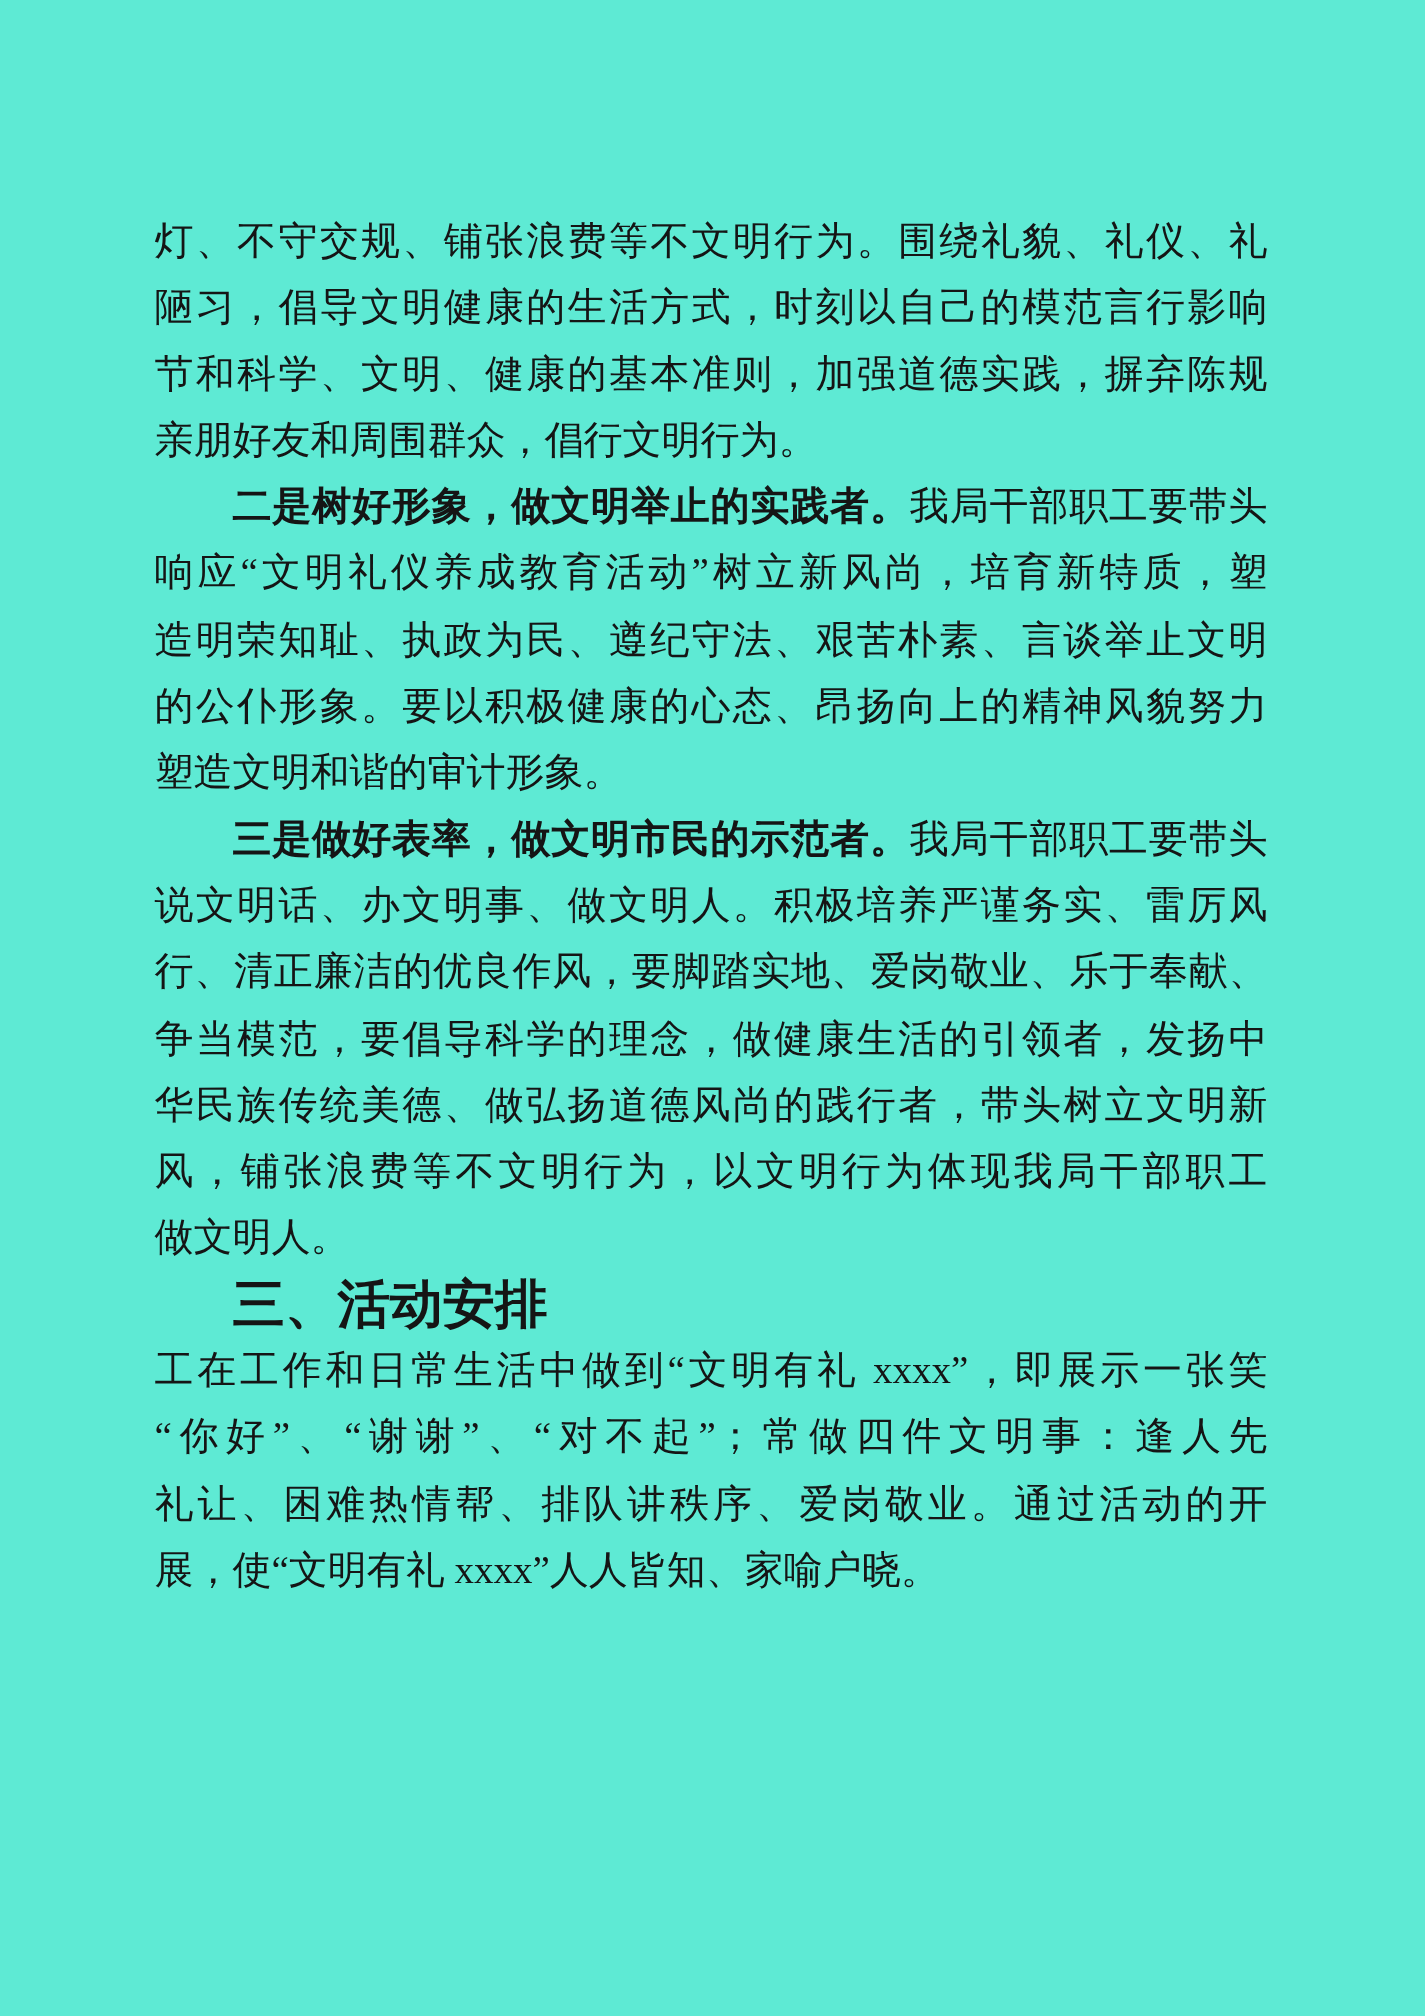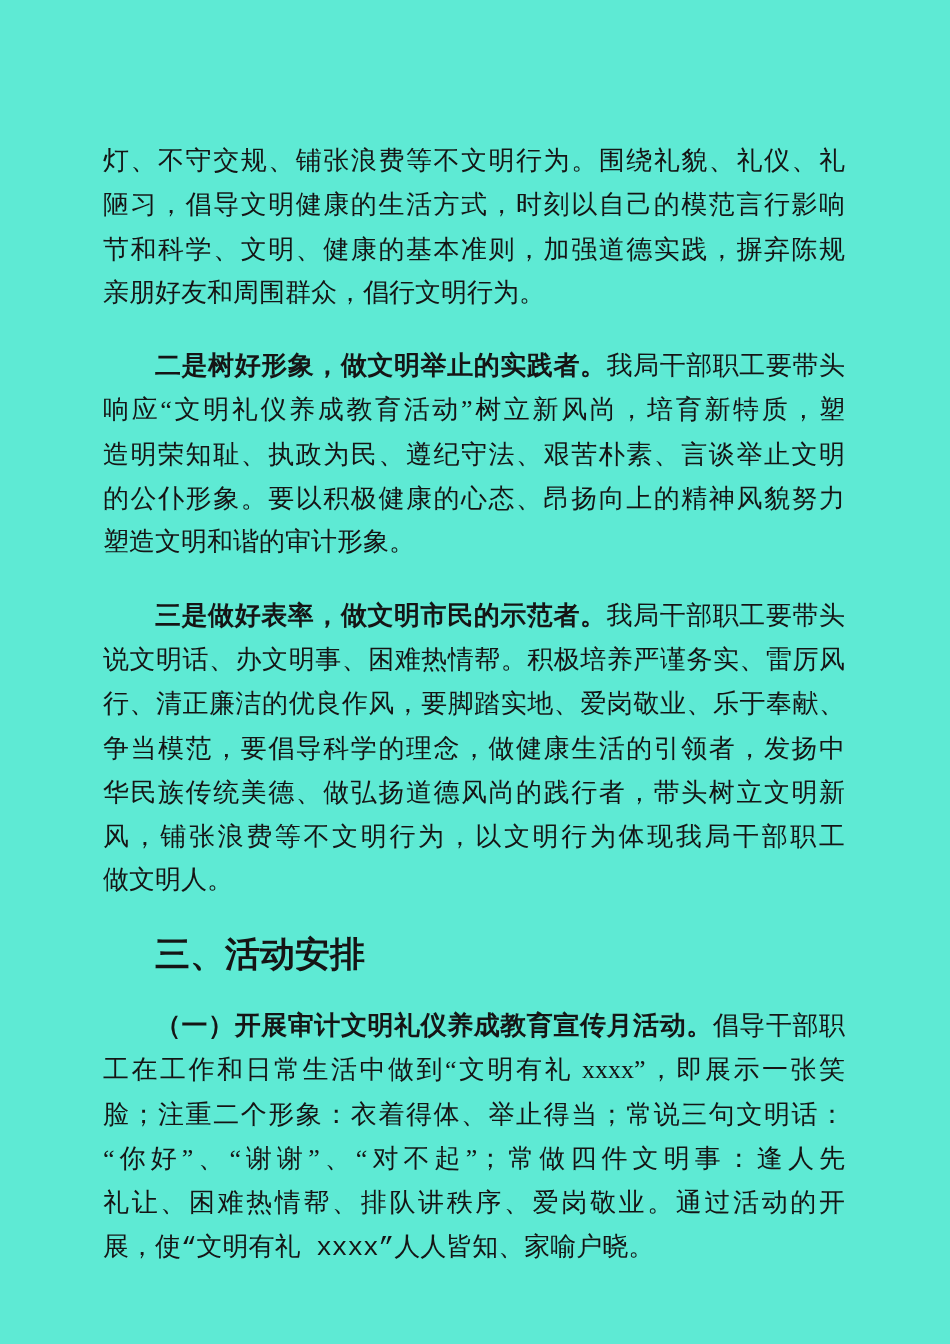--- a/index.html
+++ b/index.html
@@ -25,25 +25,23 @@
   .line {
     height: 44.3px;
     line-height: 44.3px;
     font-size: 26px;
     text-align: justify;
     text-align-last: justify;
     letter-spacing: 0;
   }
   .line.indent {
     text-indent: 52px;
-    margin-top: 28px;
   }
   .line.nofill {
     text-align-last: left;
-    font-family: Liberation Mono, monospace;
   }
   .lead {
     font-weight: 700;
   }
   .line.heading {
     font-family: "Liberation Sans", "DejaVu Sans", sans-serif;
     font-weight: 700;
     font-size: 35px;
   }
 </style>
@@ -60,32 +58,30 @@
       </div>
       <div>
         <div class="line indent"><span class="lead">二是树好形象，做文明举止的实践者。</span><span class="txt">我局干部职工要带头</span></div>
         <div class="line"><span class="txt">响应“文明礼仪养成教育活动”树立新风尚，培育新特质，塑</span></div>
         <div class="line"><span class="txt">造明荣知耻、执政为民、遵纪守法、艰苦朴素、言谈举止文明</span></div>
         <div class="line"><span class="txt">的公仆形象。要以积极健康的心态、昂扬向上的精神风貌努力</span></div>
         <div class="line nofill"><span class="txt">塑造文明和谐的审计形象。</span></div>
       </div>
       <div>
         <div class="line indent"><span class="lead">三是做好表率，做文明市民的示范者。</span><span class="txt">我局干部职工要带头</span></div>
-        <div class="line"><span class="txt">说文明话、办文明事、困难热情帮。积极培养严谨务实、雷厉风</span></div>
+        <div class="line"><span class="txt">说文明话、办文明事、做文明人。积极培养严谨务实、雷厉风</span></div>
         <div class="line"><span class="txt">行、清正廉洁的优良作风，要脚踏实地、爱岗敬业、乐于奉献、</span></div>
         <div class="line"><span class="txt">争当模范，要倡导科学的理念，做健康生活的引领者，发扬中</span></div>
         <div class="line"><span class="txt">华民族传统美德、做弘扬道德风尚的践行者，带头树立文明新</span></div>
         <div class="line"><span class="txt">风，铺张浪费等不文明行为，以文明行为体现我局干部职工</span></div>
         <div class="line nofill"><span class="txt">做文明人。</span></div>
       </div>
       <div>
         <div class="line indent nofill heading"><span class="lead">三、活动安排</span></div>
       </div>
       <div>
-        <div class="line indent"><span class="lead">（一）开展审计文明礼仪养成教育宣传月活动。</span><span class="txt">倡导干部职</span></div>
         <div class="line"><span class="txt">工在工作和日常生活中做到“文明有礼 xxxx”，即展示一张笑</span></div>
-        <div class="line"><span class="txt">脸；注重二个形象：衣着得体、举止得当；常说三句文明话：</span></div>
         <div class="line"><span class="txt">“你好”、“谢谢”、“对不起”；常做四件文明事：逢人先</span></div>
         <div class="line"><span class="txt">礼让、困难热情帮、排队讲秩序、爱岗敬业。通过活动的开</span></div>
         <div class="line nofill"><span class="txt">展，使“文明有礼 xxxx”人人皆知、家喻户晓。</span></div>
       </div>
     </div>
 </div>
 
 </body></html>

